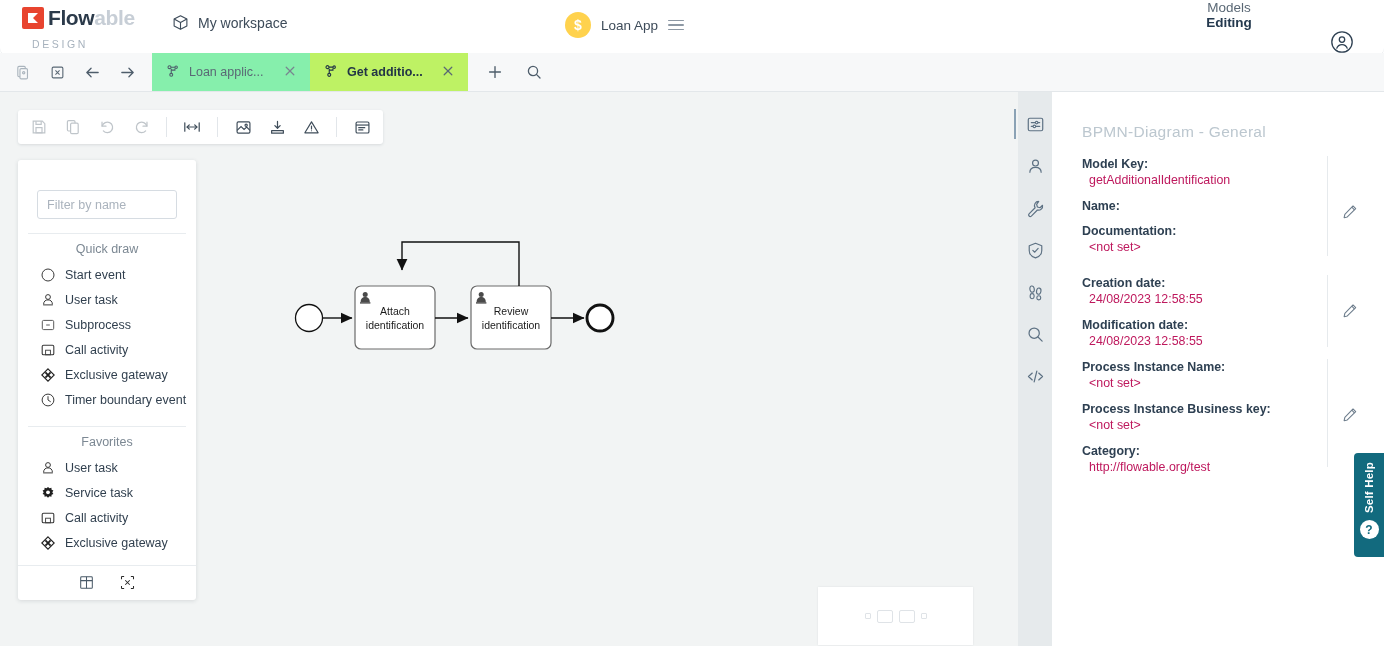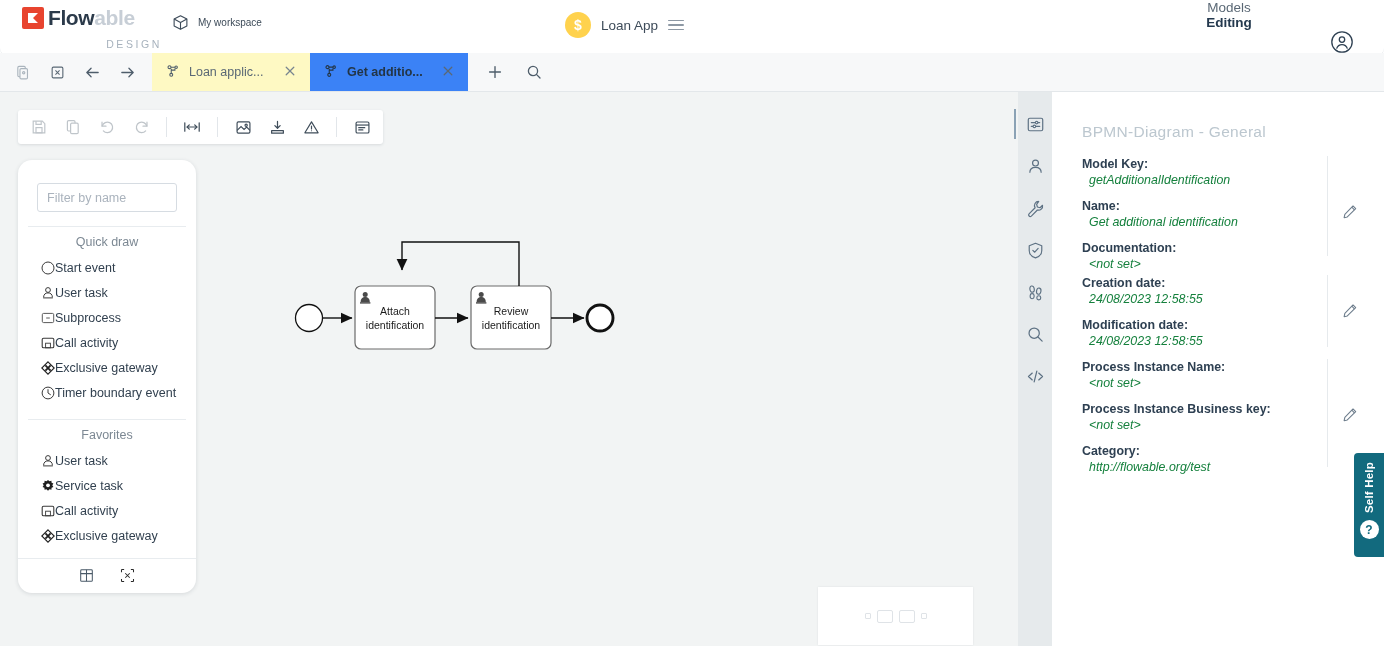--- a/index.html
+++ b/index.html
@@ -22,27 +22,27 @@
   .logo-mark {
     width: 22px; height: 22px; background: #e8442f; border-radius: 2px;
     position: relative; flex: none;
   }
   .logo-mark svg { position: absolute; left: 4px; top: 4px; }
   .logo-text { font-size: 21px; font-weight: bold; letter-spacing: -0.4px; line-height: 22px; }
   .logo-flow { color: #2b3a4a; }
   .logo-able { color: #c7ced6; }
   .logo-sub {
     font-size: 10.5px; letter-spacing: 2.6px; color: #a7b2bd;
-    text-align: right; margin-top: 9px; padding-left: 10px; font-weight: normal;
+    text-align: left; margin-top: 9px; padding-left: 10px; font-weight: normal;
   }
 
   .workspace {
     position: absolute; left: 172px; top: 14px;
     display: flex; align-items: center; gap: 9px;
-    font-size: 10px; color: #3d4b59;
+    font-size: 14px; color: #3d4b59;
   }
   .workspace svg { display: block; }
 
   .app-ctx {
     position: absolute; left: 565px; top: 12px;
     display: flex; align-items: center; gap: 10px;
   }
   .app-avatar {
     width: 26px; height: 26px; border-radius: 50%;
     background: #ffd24d; color: #ffffff;
@@ -70,22 +70,22 @@
     display: flex; align-items: stretch;
   }
   .tab-tools { display: flex; align-items: center; padding-left: 14px; gap: 18px; }
   .tt-icon { width: 17px; height: 17px; display: flex; align-items: center; justify-content: center; cursor: pointer; }
   .tabs { display: flex; align-items: stretch; margin-left: 16px; }
   .tab {
     display: flex; align-items: center; gap: 9px;
     padding: 0 14px 0 14px; min-width: 158px; cursor: pointer;
     font-size: 12.5px; color: #5a6875;
   }
-  .tab.inactive { background: #fef9c3; }
-  .tab.active { background: #3b82f6; color: #233546; font-weight: bold; }
+  .tab.inactive { background: #86efac; }
+  .tab.active { background: #bef264; color: #233546; font-weight: bold; }
   .tab-label { max-width: 86px; overflow: hidden; white-space: nowrap; }
   .tab-close { margin-left: auto; color: #78858f; font-size: 14px; line-height: 1; }
   .tab-add { display: flex; align-items: center; gap: 22px; padding-left: 18px; }
 
   
   .canvas {
     position: absolute; left: 0; top: 92px; width: 1018px; height: 558px;
     background: #f2f4f4; overflow: hidden;
   }
 
@@ -96,38 +96,38 @@
     box-shadow: 0 1px 3px rgba(40,55,70,0.13);
     display: flex; align-items: center; padding: 0 12px; gap: 16px;
   }
   .edtoolbar .sep { width: 1px; height: 20px; background: #e2e6ea; }
   .ebtn { width: 18px; height: 18px; display: flex; align-items: center; justify-content: center; cursor: pointer; }
   .ebtn.disabled { opacity: 0.38; cursor: default; }
 
   
   .palette {
     position: absolute; left: 18px; top: 68px; width: 178px;
-    background: #ffffff; border-radius: 14px;
+    background: #ffffff; border-radius: 3px;
     box-shadow: 0 1px 4px rgba(40,55,70,0.14);
-    padding: 23px 0 0 0;
+    padding: 30px 0 0 0;
   }
   .filter-input {
     display: block; margin: 0 16px 0 19px; width: 140px; height: 29px;
     border: 1px solid #d6dce2; border-radius: 3px;
     font-size: 12.5px; color: #3d4b59; padding: 0 9px;
     font-family: "Liberation Sans", sans-serif; background: #fff;
   }
   .filter-input::placeholder { color: #aab3bd; }
   .pal-sep { height: 1px; background: #e8ecef; margin: 14px 10px 0 10px; }
   .pal-head {
     text-align: center; font-size: 12.5px; color: #7c8893;
     padding: 8px 0 6px 0;
   }
   .pal-item {
-    display: flex; align-items: center; 
+    display: flex; align-items: center; gap: 10px;
     padding: 5px 0 5px 22px; font-size: 12.5px; color: #303f4e; cursor: grab;
   }
   .pal-ico { width: 15px; height: 15px; display: flex; align-items: center; justify-content: center; flex: none; }
   .pal-foot {
     display: flex; align-items: center; justify-content: center; gap: 26px;
     border-top: 1px solid #e8ecef; margin-top: 10px; padding: 9px 0 10px 0;
   }
 
   
   .diagram { position: absolute; left: 0; top: 0; width: 1018px; height: 558px; pointer-events: none; }
@@ -169,21 +169,21 @@
   .props-body { position: absolute; left: 0; top: 64px; width: 332px; }
   .prop-group { position: relative; padding: 0 0 0 30px; }
   .prop-group .divider {
     position: absolute; right: 56px; top: 0; width: 1px; background: #e6eaed;
   }
   .prop-edit {
     position: absolute; right: 26px; width: 16px; height: 16px; cursor: pointer;
   }
   .prop-row { margin-bottom: 9px; }
   .prop-label { font-size: 12.4px; font-weight: bold; color: #2e4052; line-height: 16px; }
-  .prop-value { font-size: 12.4px; color: #15803d; line-height: 17px; padding-left: 7px; font-style: italic; }
+  .prop-value { font-size: 12.4px; color: #be185d; line-height: 17px; padding-left: 7px; }
 
   
   .selfhelp {
     position: absolute; right: 0; top: 453px; width: 30px; height: 104px;
     background: #126a7e; border-radius: 4px 0 0 4px;
     display: flex; flex-direction: column; align-items: center;
     justify-content: flex-start; padding-top: 9px; cursor: pointer;
   }
   .selfhelp .lbl {
     writing-mode: vertical-rl; transform: rotate(180deg);
@@ -625,21 +625,20 @@
           <path d="M12.4 2.2 L15.4 5.2 L6 14.6 L2.4 15.4 L3.2 11.8 Z"></path>
             <path d="M11 3.6 L14 6.6"></path>
         </svg>
       </span>
       <div class="prop-row">
         <div class="prop-label">Model Key:</div>
         <div class="prop-value">getAdditionalIdentification</div>
       </div>
       <div class="prop-row">
         <div class="prop-label">Name:</div>
-        <div class="prop-value">Get additional identification</div>
       </div>
       <div class="prop-row">
         <div class="prop-label">Documentation:</div>
         <div class="prop-value">&lt;not set&gt;</div>
       </div>
     </div>
 
     <div class="prop-group" style="height:84px;">
       <span class="divider" style="height:72px;"></span>
       <span class="prop-edit" style="top:28px;">

